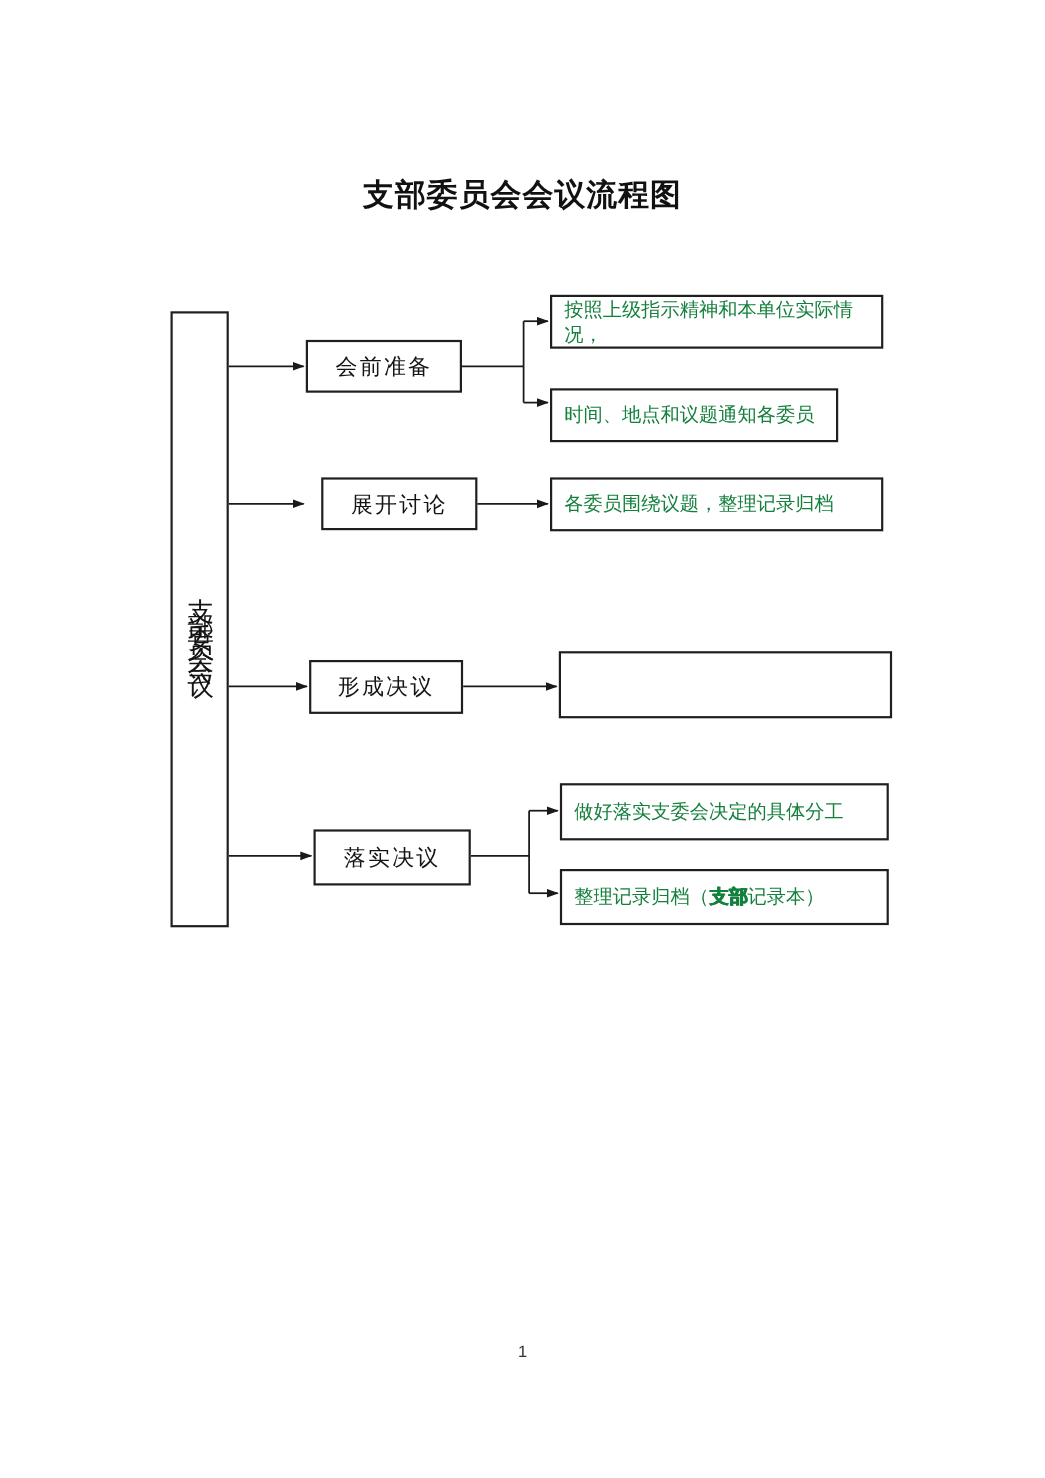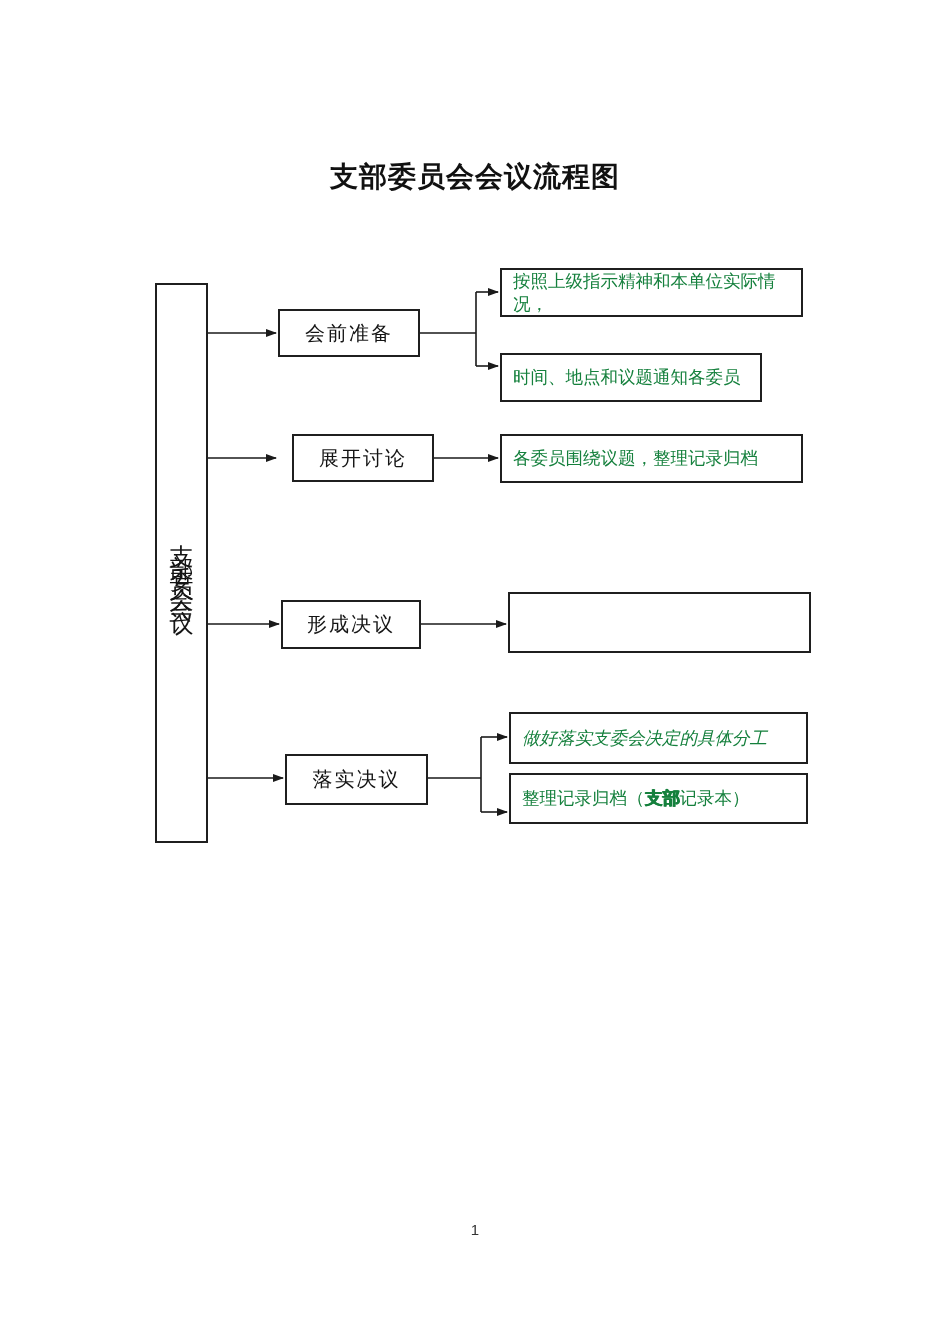--- a/index.html
+++ b/index.html
@@ -141,25 +141,25 @@
     <div class="line">时间、地点和议题通知各委员</div>
   </div>
 
   <div class="box output-box" style="left:500px; top:434px; width:303px; height:49px;">
     <div class="line">各委员围绕议题，整理记录归档</div>
   </div>
 
   <div class="box output-box tall" style="left:508px; top:592px; width:303px; height:61px;">
   </div>
 
-  <div class="box output-box" style="left:509px; top:712px; width:299px; height:52px;font-style:italic;">
+  <div class="box output-box" style="left:509px; top:712px; width:299px; height:52px;">
     <div class="line">做好落实支委会决定的具体分工</div>
   </div>
 
-  <div class="box output-box" style="left:509px; top:773px; width:299px; height:51px;">
+  <div class="box output-box" style="left:509px; top:790px; width:299px; height:51px;">
     <div class="line">
       <span>整理记录归档（</span><span class="emph">支部</span><span>记录本）</span>
     </div>
   </div>
 
   <div class="page-number">1</div>
 
 </div>
 
 </body></html>

